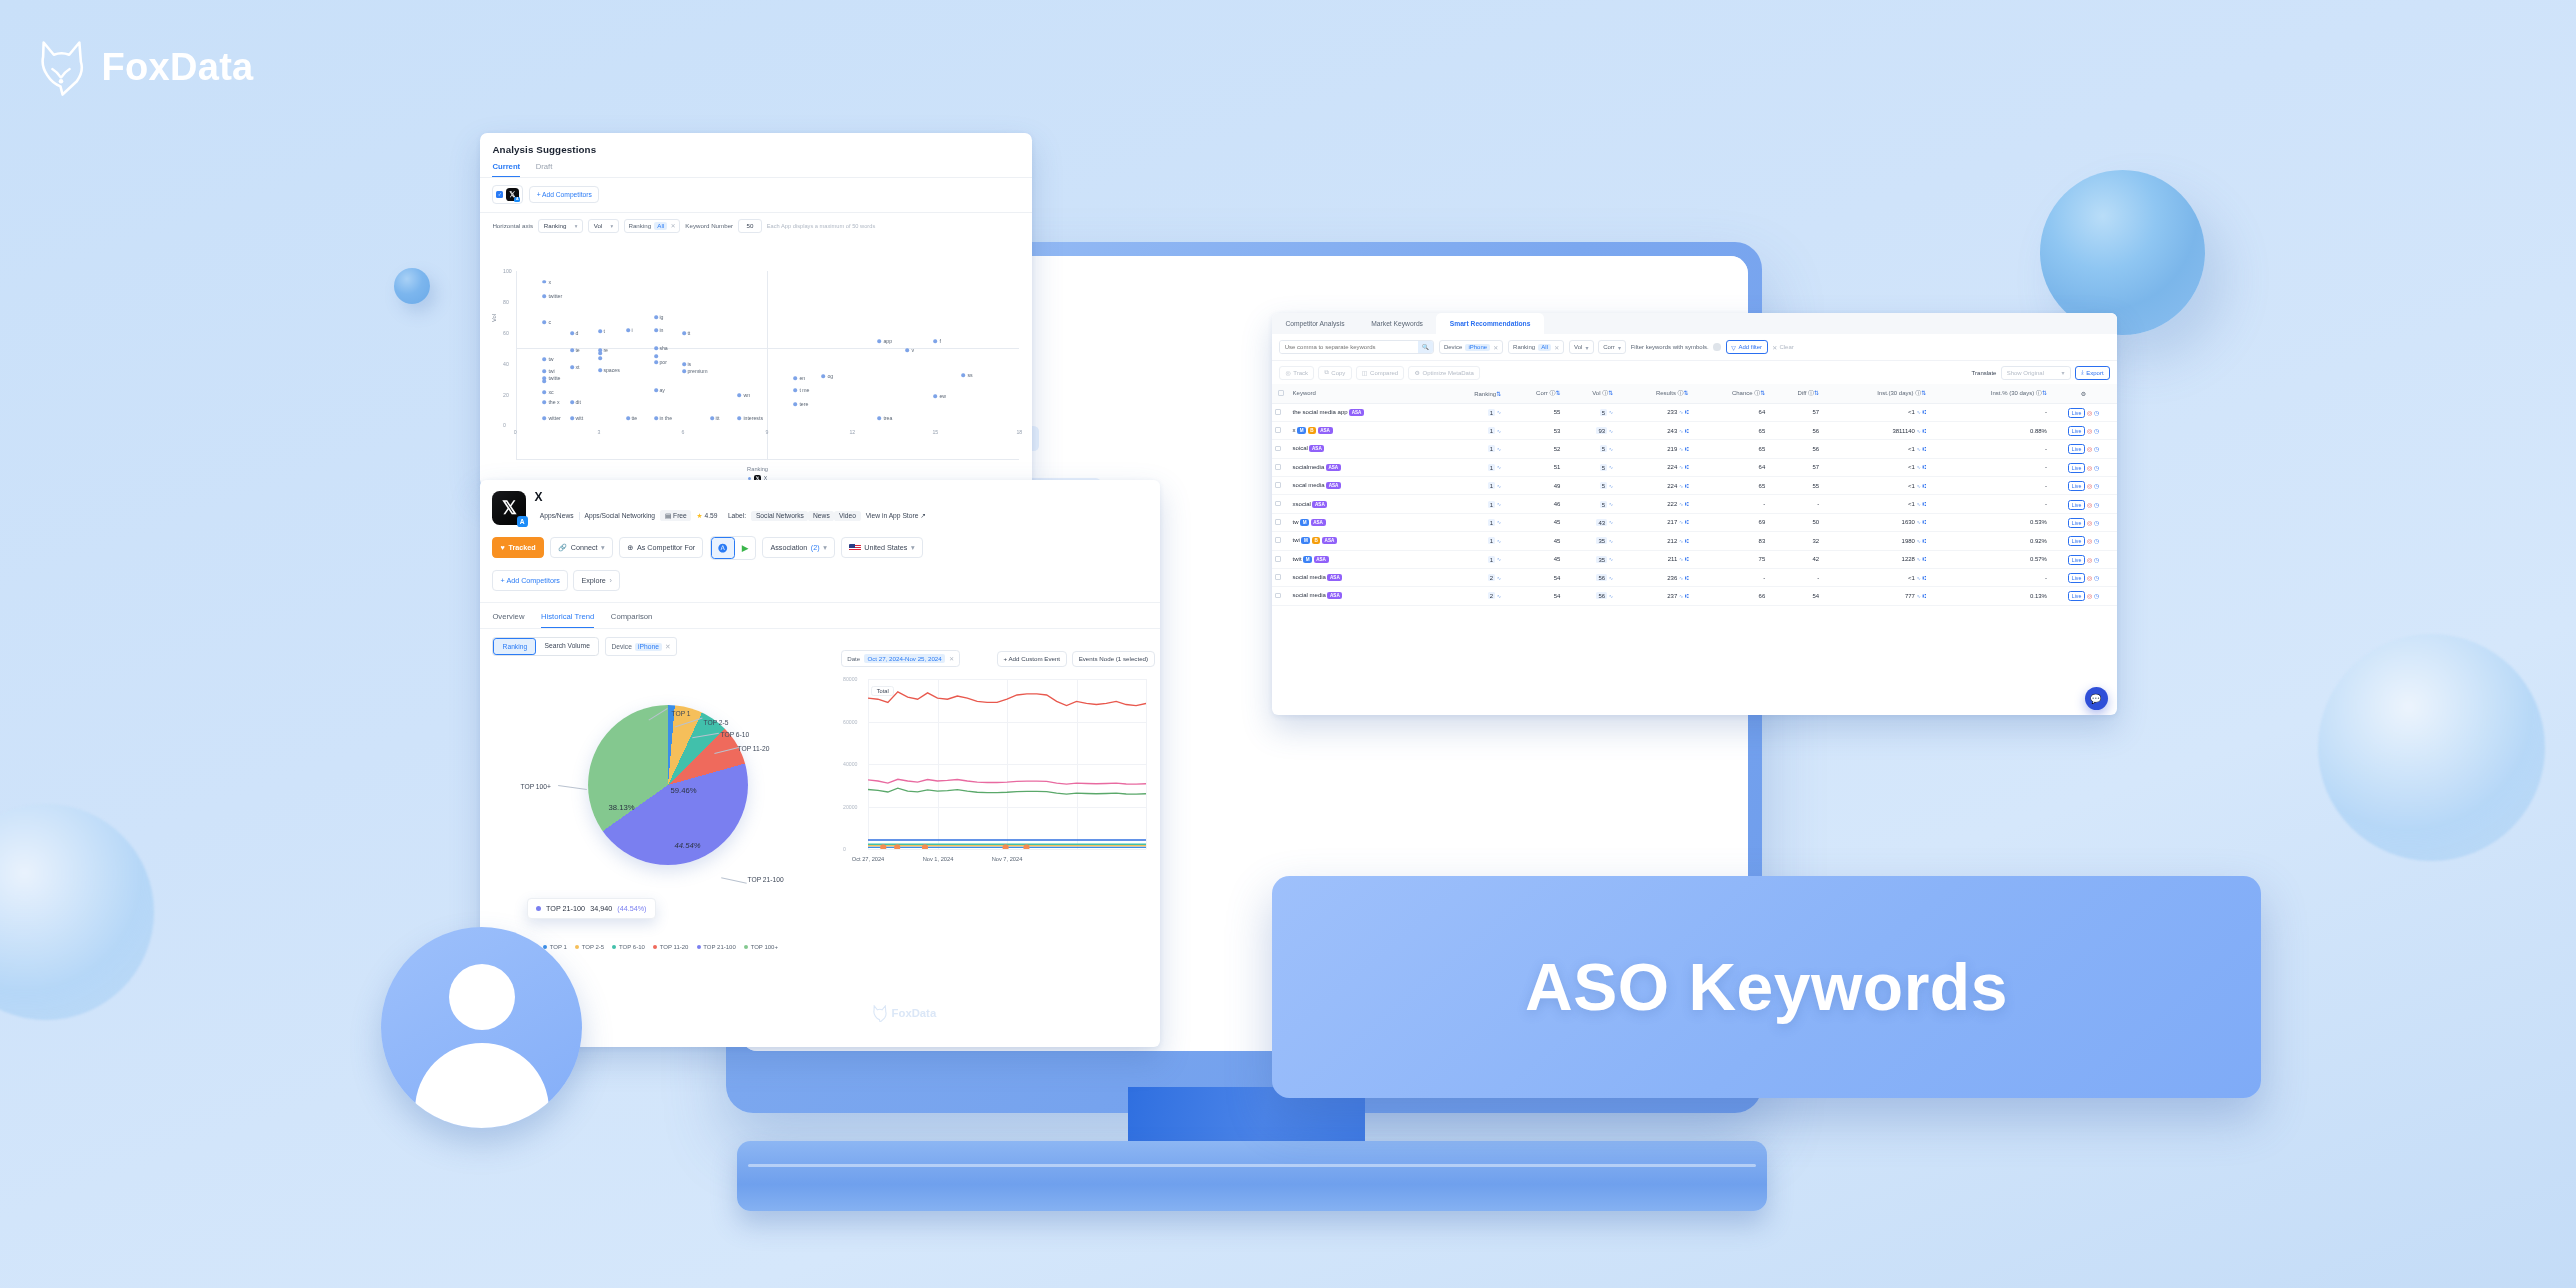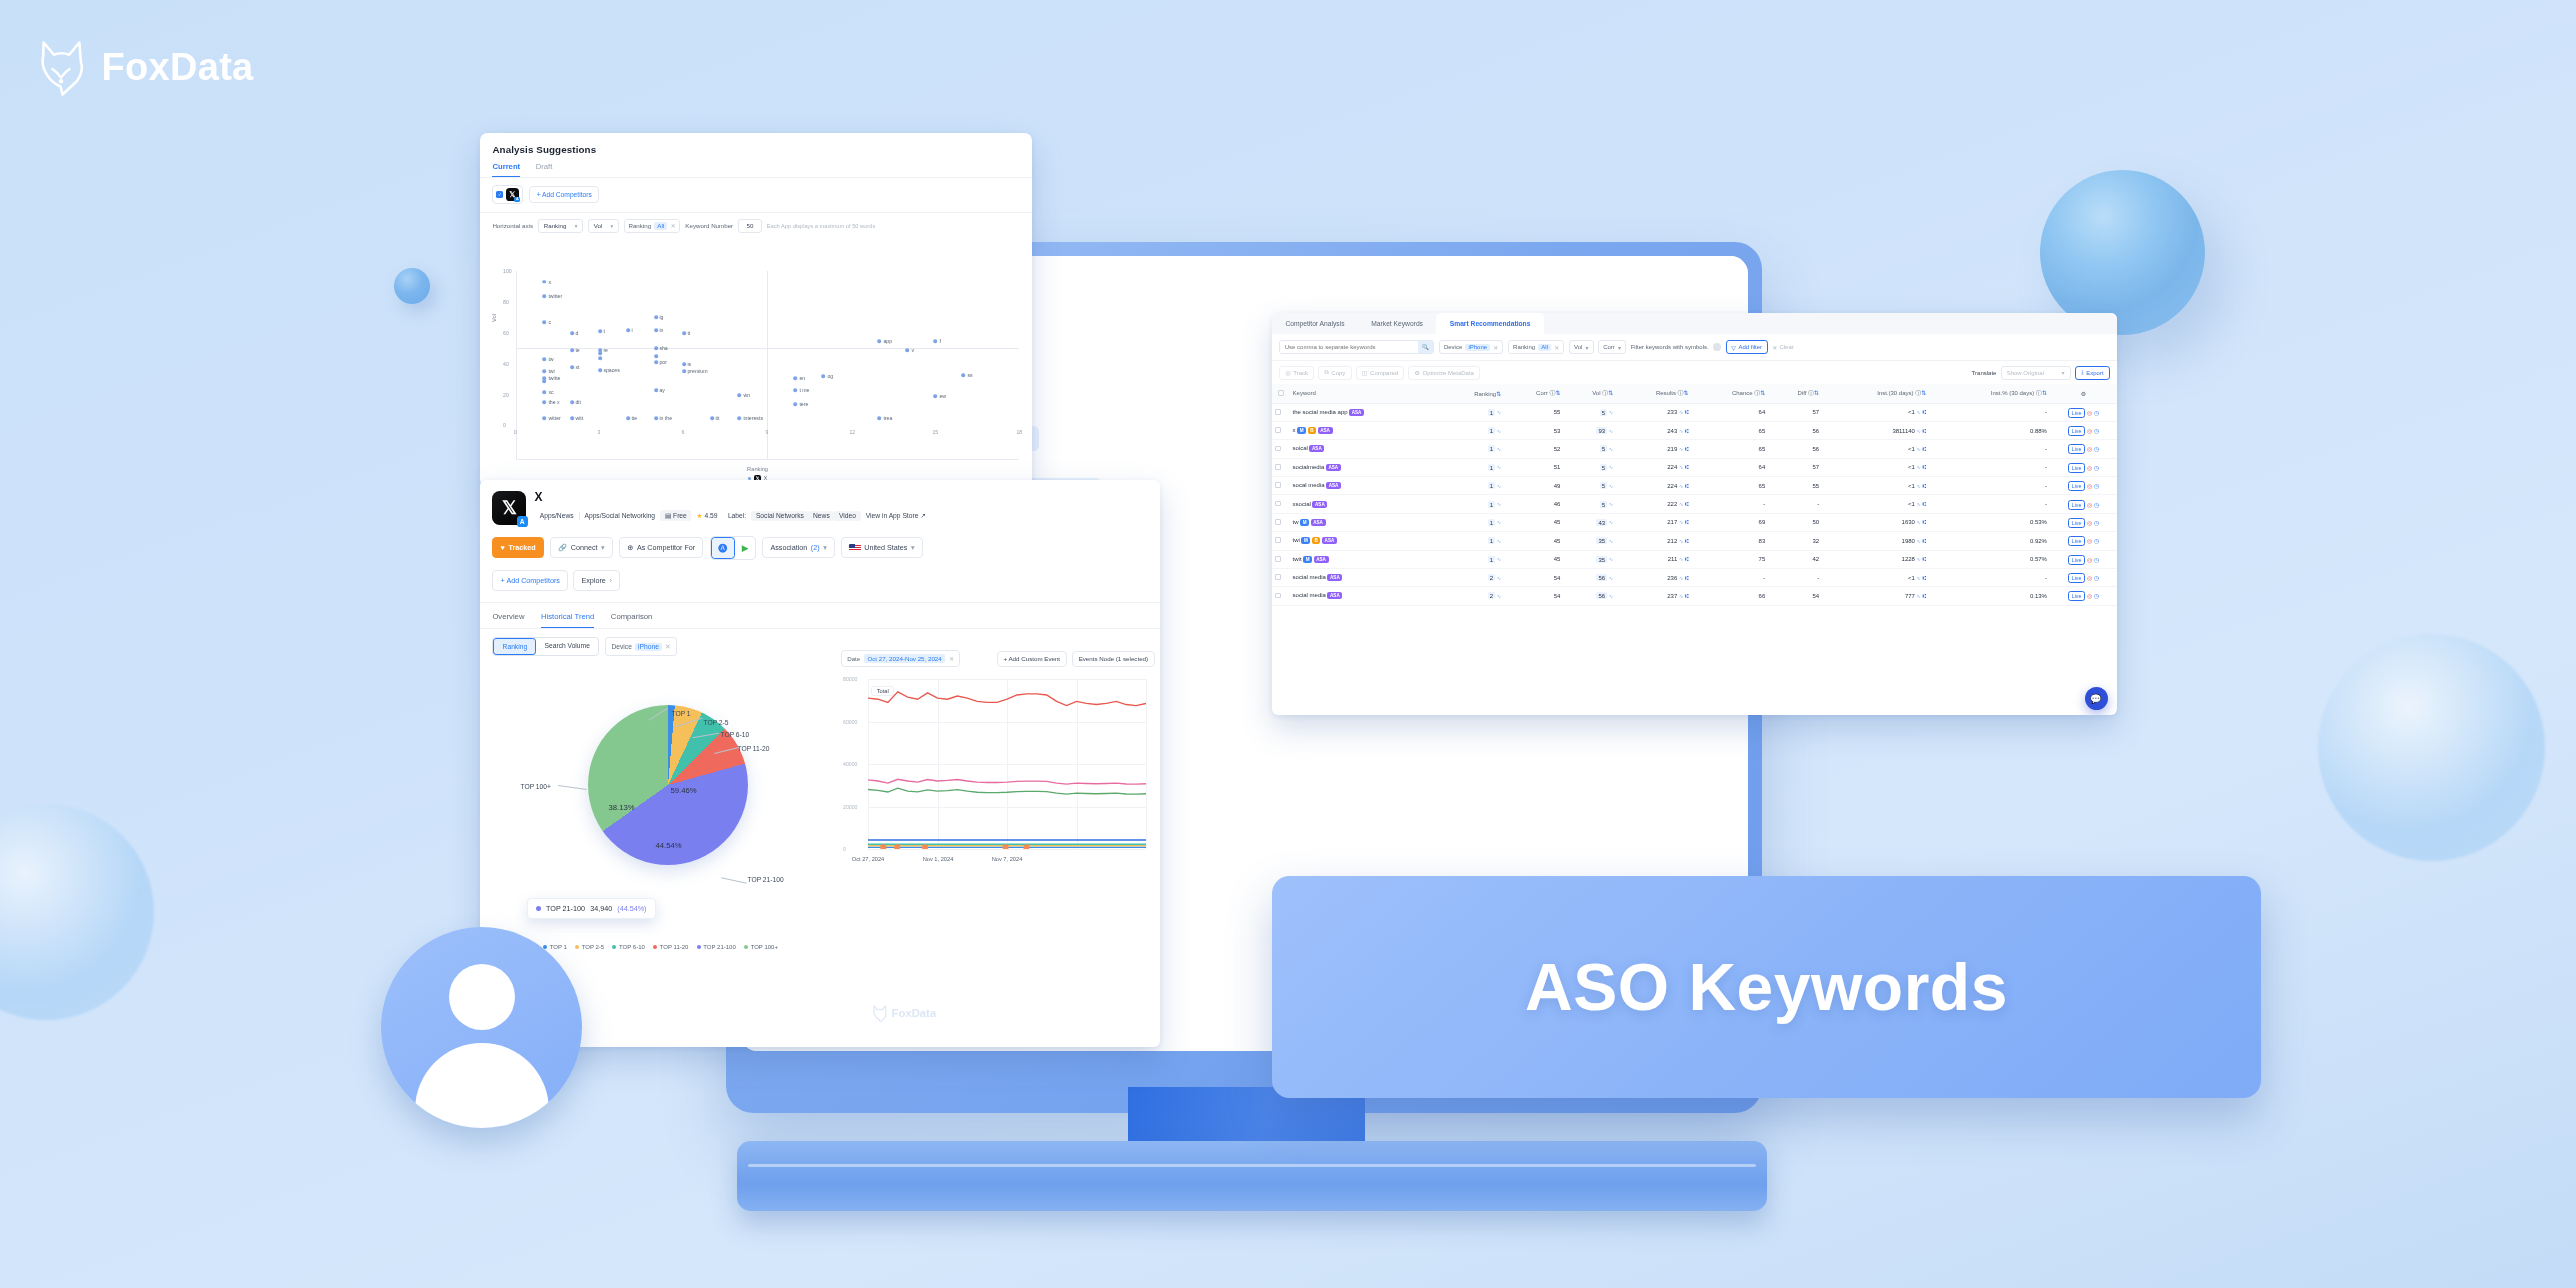--- a/index.html
+++ b/index.html
@@ -483,21 +483,21 @@
       <div class="pie-lbl" style="left:225px;top:45px;">TOP 6-10</div>
       <div class="pie-leader" style="left:218px;top:64px;width:25px;transform:rotate(-14deg);"></div>
       <div class="pie-lbl" style="left:242px;top:59px;">TOP 11-20</div>
       <div class="pie-leader" style="left:62px;top:101px;width:29px;transform:rotate(8deg);"></div>
       <div class="pie-lbl" style="left:25px;top:97px;">TOP 100+</div>
       <div class="pie-leader" style="left:225px;top:194px;width:26px;transform:rotate(12deg);"></div>
       <div class="pie-lbl" style="left:252px;top:190px;">TOP 21-100</div>
 
       <div class="pie-pct" style="left:175px;top:100px;">59.46%</div>
       <div class="pie-pct" style="left:113px;top:117px;">38.13%</div>
-      <div class="pie-pct" style="left:160px;top:155px;">44.54%</div>
+      <div class="pie-pct" style="left:179px;top:155px;font-style:italic;">44.54%</div>
 
       <div class="pie-tip">
         <span class="dot"></span>
         <span>TOP 21-100</span>
         <span>34,940</span>
         <span class="pc">(44.54%)</span>
       </div>
       <div class="leg" id="pieLegend">
           <span>
             <i style="background: rgb(59, 142, 232);"></i>

